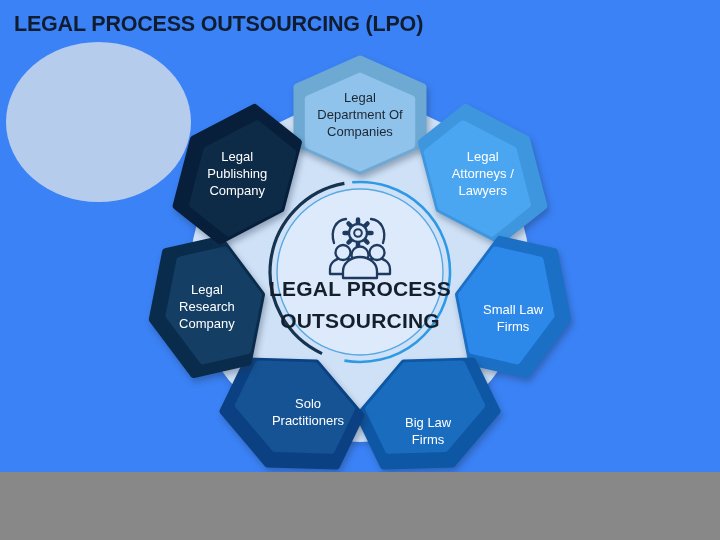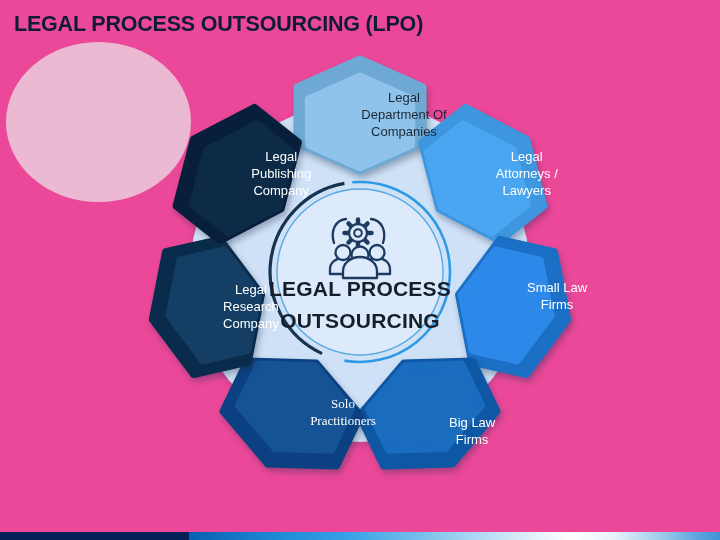--- a/index.html
+++ b/index.html
@@ -1,34 +1,34 @@
 <!DOCTYPE html>
 <html><head>
 <meta charset="utf-8">
 <style>
   html,body{margin:0;padding:0;background:#888;}
   .slide{
-    position:relative; width:720px; height:540px; overflow:hidden;
-    background:#ec4899; font-family:"Liberation Sans", sans-serif;
+    position:relative; width:720px; height:472px; overflow:hidden;
+    background:#3b82f6; font-family:"Liberation Sans", sans-serif;
   }
   .slide-title{
     position:absolute; left:14px; top:12px; margin:0;
     font-size:21.5px; font-weight:bold; letter-spacing:-0.2px;
     color:#101d31;
   }
   .deco-circle{
     position:absolute; left:6px; top:42px; width:185px; height:160px;
     border-radius:50%; background:#ebebe9; opacity:.7;
   }
   svg.diagram{ position:absolute; left:0; top:0; }
   .backing-disc{ filter:drop-shadow(0 3px 3px rgba(25,45,75,.18)); }
   .node-label{
     position:absolute; width:132px; transform:translate(-50%,-50%);
     text-align:center; font-size:13px; line-height:1.3;
-    white-space:pre-line; pointer-events:none;margin-left:44px;
+    white-space:pre-line; pointer-events:none;
   }
   .center-label{
     position:absolute; left:360px; top:304px; width:190px;
     transform:translate(-50%,-50%); text-align:center;
     font-size:21px; font-weight:bold; letter-spacing:.2px; line-height:1.5;
     white-space:pre-line; color:#141f2b; pointer-events:none;
   }
   .footer-bar-left{ position:absolute; left:0; top:532px; width:189px; height:8px; }
   .footer-bar-gradient{ position:absolute; left:189px; top:532px; width:531px; height:8px; }
 </style>
@@ -86,25 +86,25 @@
       </g>
     </g>
   </svg>
 
   <div class="node-label" style="left: 360px; top: 115px; color: rgb(28, 39, 51);">Legal
 Department Of
 Companies</div>
   <div class="node-label" style="left: 482.748px; top: 174.112px; color: rgb(255, 255, 255);">Legal
 Attorneys /
 Lawyers</div>
-  <div class="node-label" style="left: 513.064px; top: 297px; color: rgb(255, 255, 255);">Small Law
+  <div class="node-label" style="left: 513.064px; top: 319px; color: rgb(255, 255, 255);">Small Law
 Firms</div>
   <div class="node-label" style="left: 428.12px; top: 432px; color: rgb(255, 255, 255);">Big Law
 Firms</div>
-  <div class="node-label" style="left: 299px; top: 413.452px; color: rgb(255, 255, 255); font-family: Liberation Serif, serif;">Solo
+  <div class="node-label" style="left: 308px; top: 413.452px; color: rgb(255, 255, 255);">Solo
 Practitioners</div>
   <div class="node-label" style="left: 206.936px; top: 306.936px; color: rgb(255, 255, 255);">Legal
 Research
 Company</div>
   <div class="node-label" style="left: 237.252px; top: 174.112px; color: rgb(255, 255, 255);">Legal
 Publishing
 Company</div>
 
   <div class="center-label" style="color: rgb(20, 31, 43);">LEGAL PROCESS
 OUTSOURCING</div>

